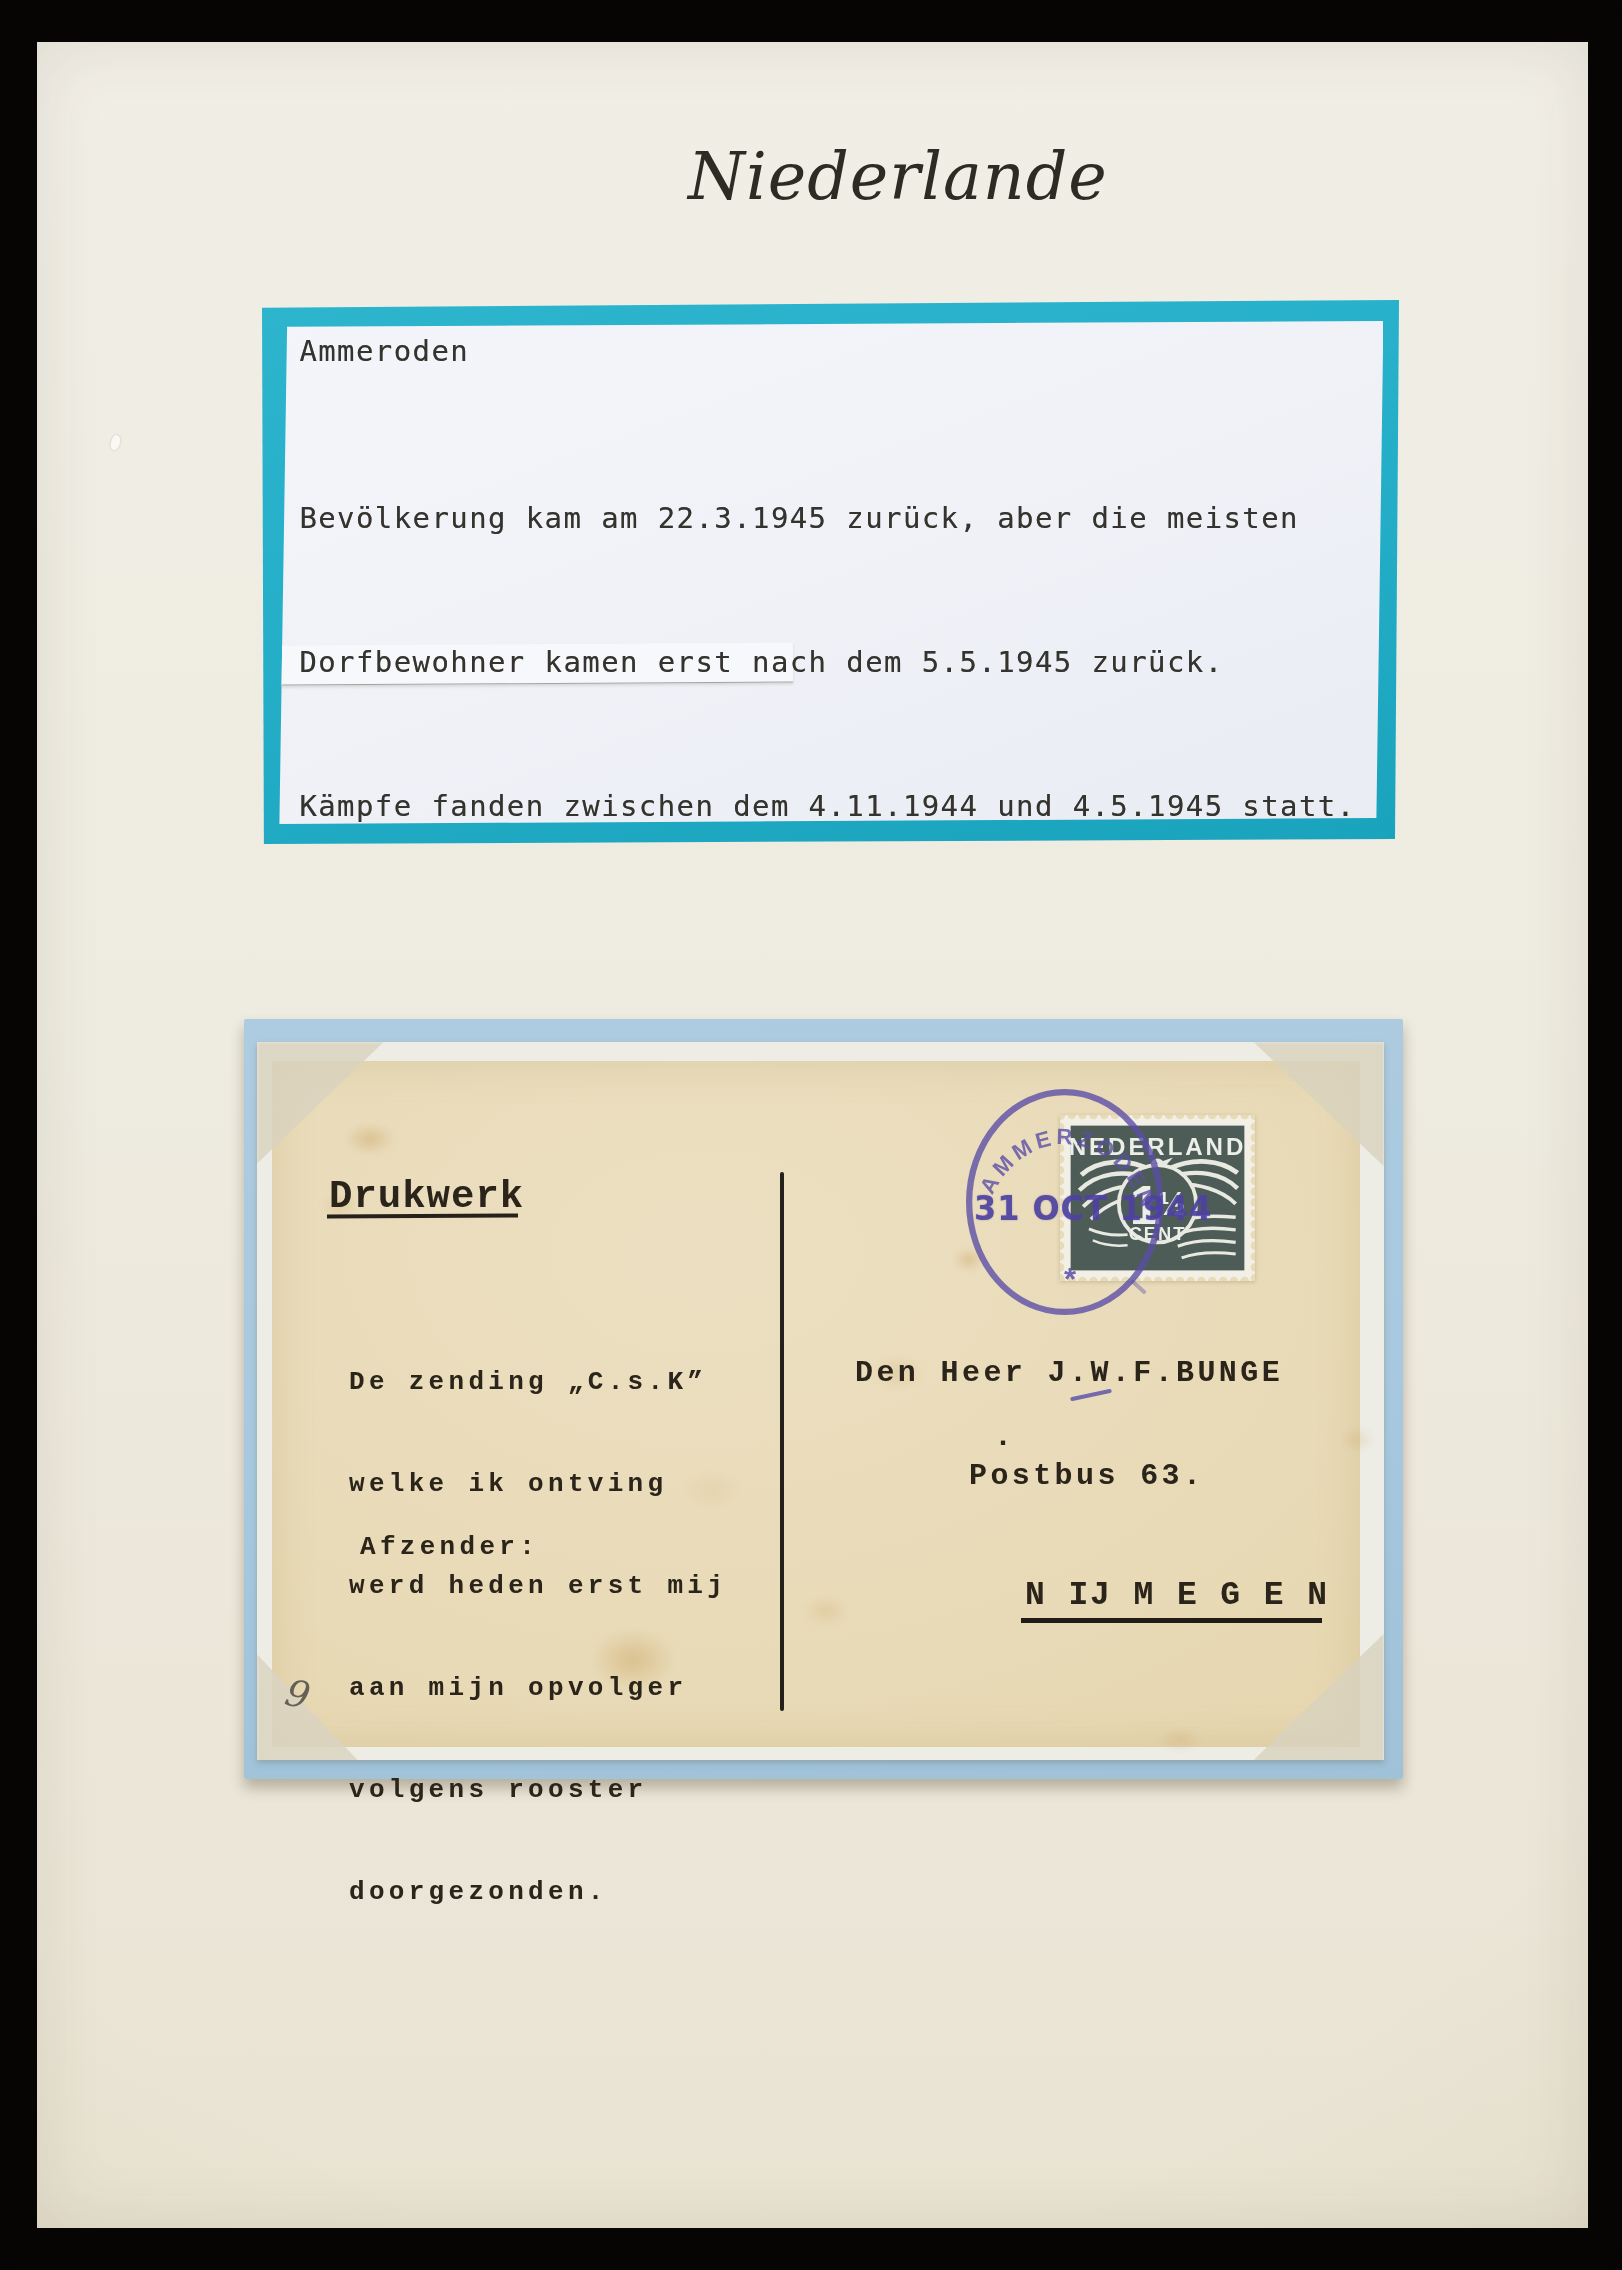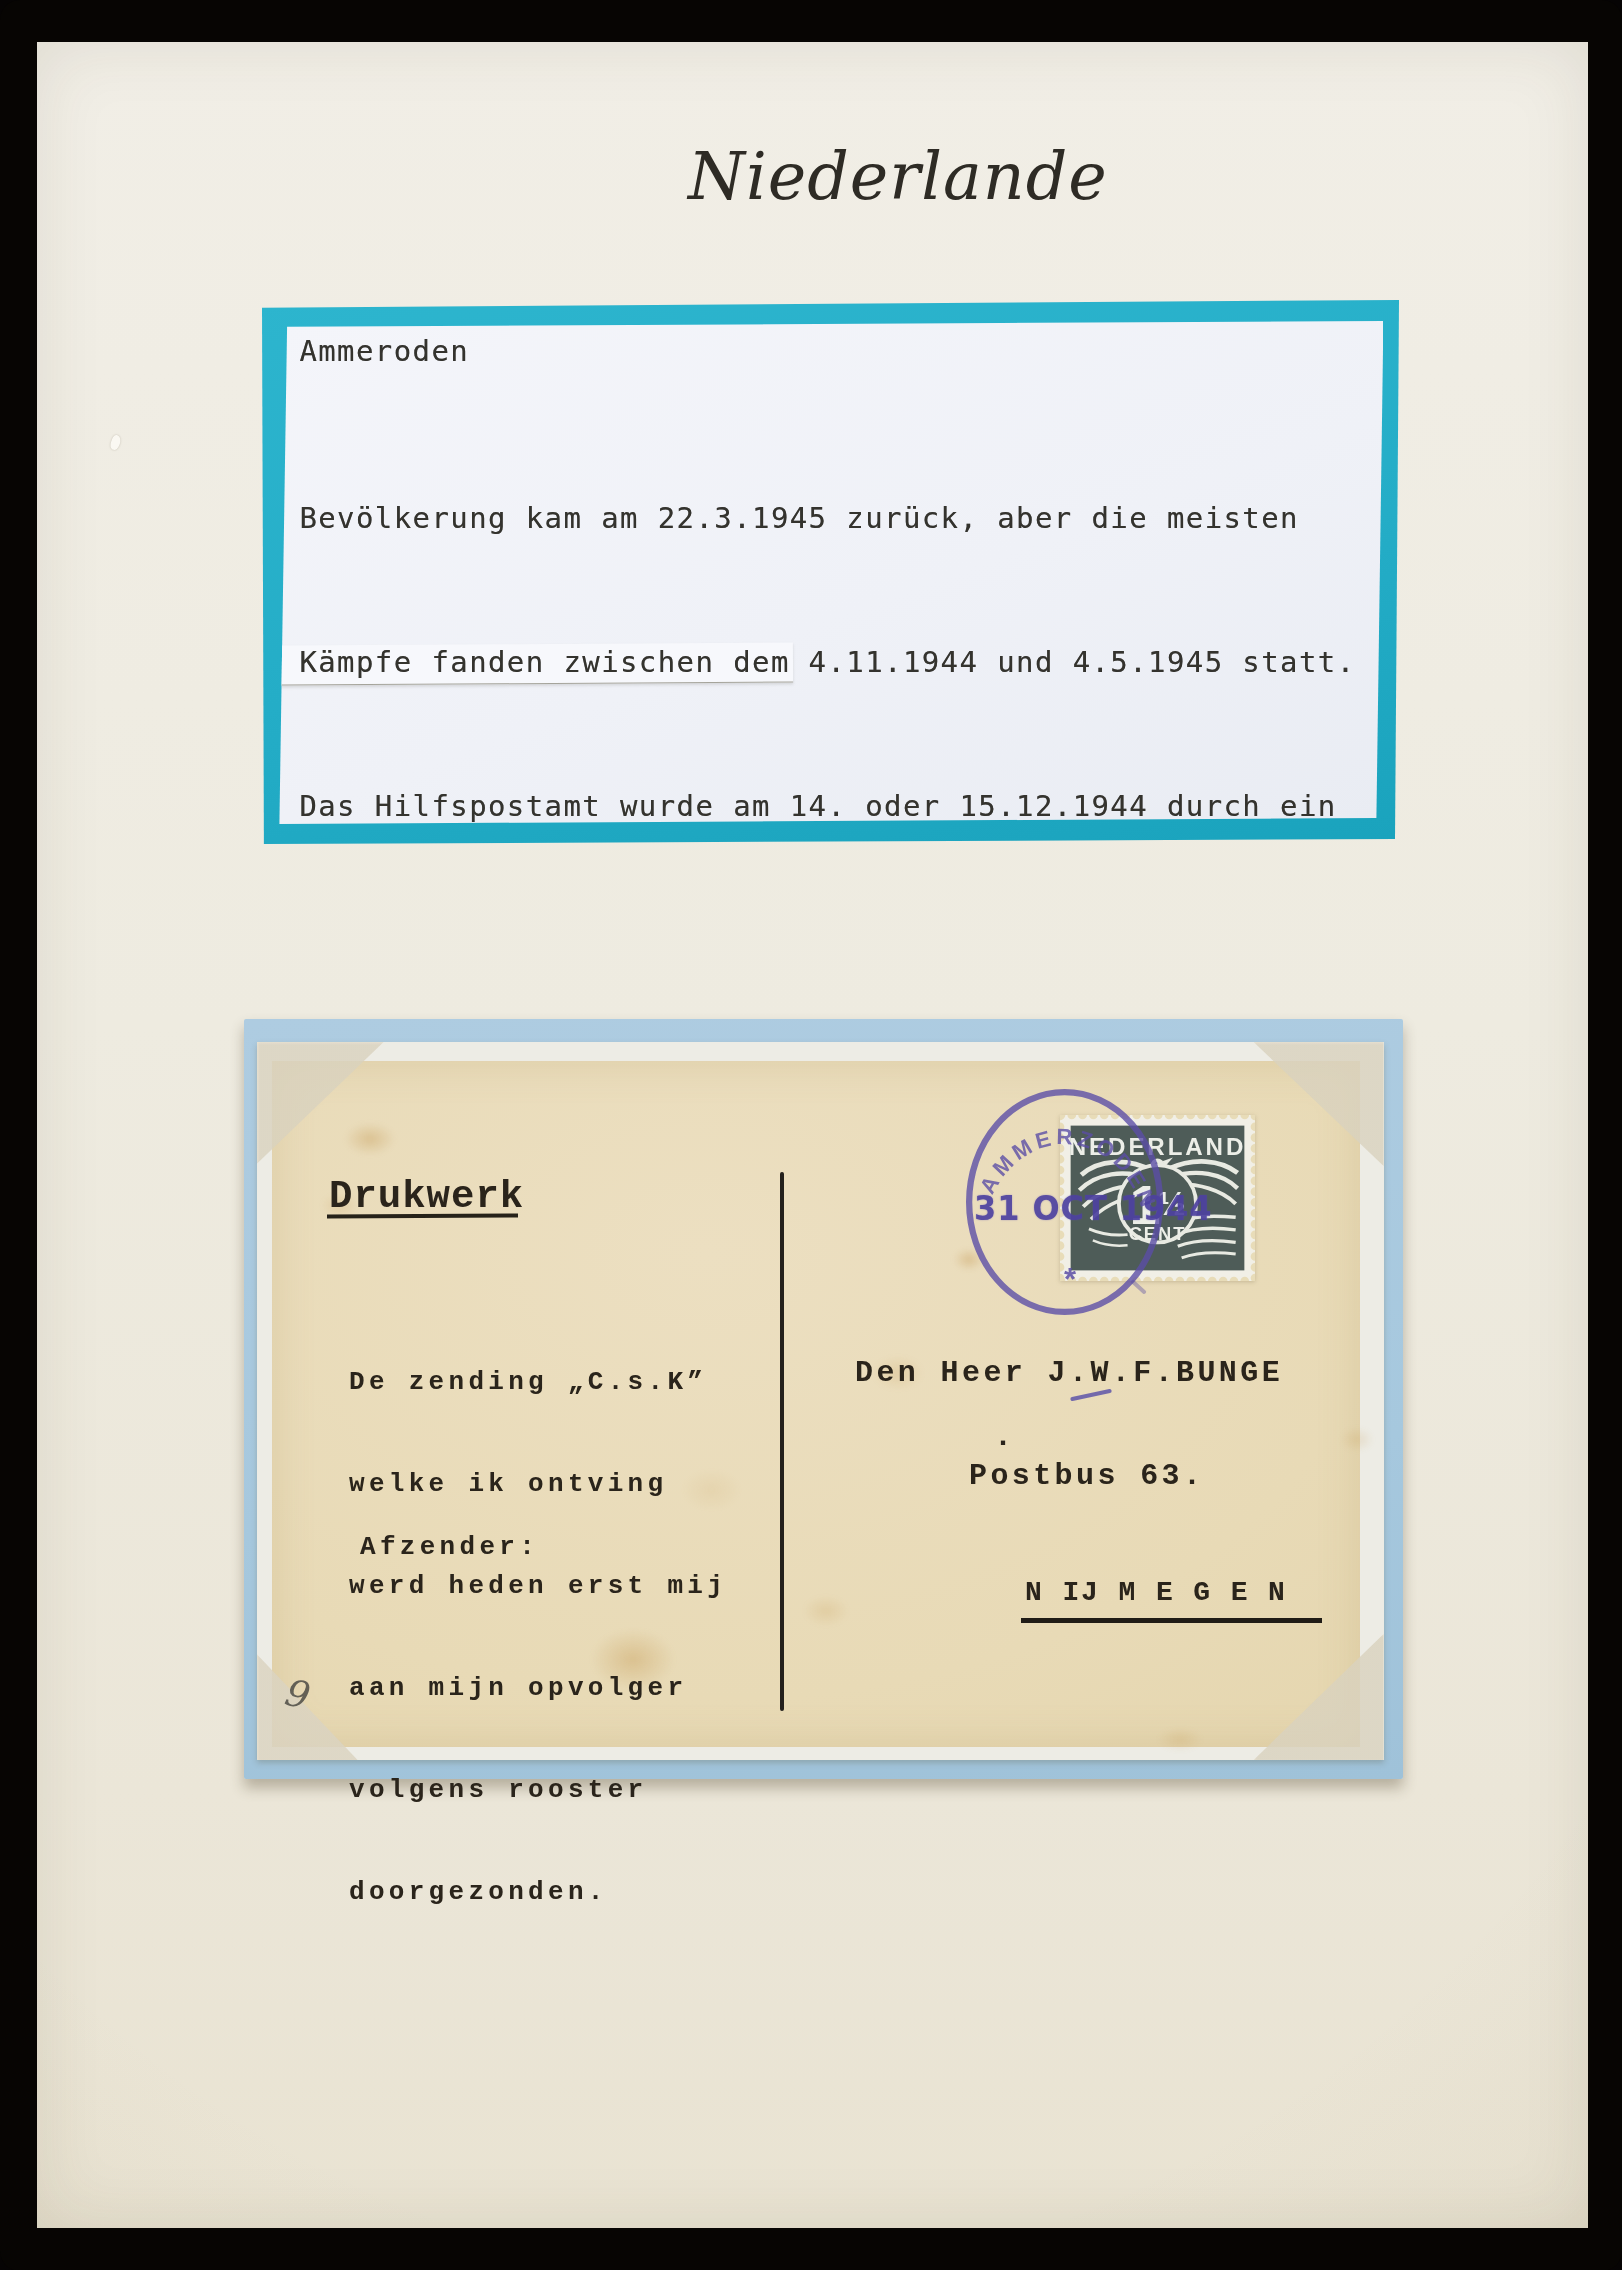--- a/index.html
+++ b/index.html
@@ -46,21 +46,21 @@
   .drukwerk-u{position:absolute;left:55px;top:153px;width:191px;height:3.9px;background:#262219;
         transform:rotate(-.3deg);}
   .message{position:absolute;left:57px;top:236px;font-size:26px;letter-spacing:4.3px;line-height:34px;margin-left:20px;}
   .afzender{position:absolute;left:88px;top:471px;font-size:26px;letter-spacing:4.3px;}
   .divider{position:absolute;left:508px;top:111px;width:3.9px;height:539px;background:#24211d;border-radius:1.9px;}
   .recipient{position:absolute;left:583px;top:295px;font-size:30px;letter-spacing:3.4px;}
   .pen-mark{position:absolute;left:798px;top:332px;width:42px;height:3.9px;background:#5e55a8;
         border-radius:1.9px;transform:rotate(-12deg);opacity:.85;}
   .stray-period{position:absolute;left:722px;top:359px;font-size:30px;}
   .pobox{position:absolute;left:697px;top:398px;font-size:30px;letter-spacing:3.4px;}
-  .city{position:absolute;left:753px;top:516px;font-size:28px;letter-spacing:1.9px;}
+  .city{position:absolute;left:753px;top:516px;font-size:33px;letter-spacing:1.9px;}
   .city-u{position:absolute;left:749px;top:557px;width:301px;height:4.8px;background:#201c16;}
   .pencil-9{position:absolute;left:29px;top:631px;font-family:"DejaVu Serif",serif;font-style:italic;
         font-size:37px;color:#56544c;transform:rotate(14deg);opacity:.9;z-index:7;}
 
   
   .mount{position:absolute;background:linear-gradient(135deg,rgba(229,221,203,.74) 55%,rgba(246,241,229,.9) 100%);
         filter:drop-shadow(1px 1px 1px rgba(125,115,90,.45));z-index:6;}
   .m-tl{left:0;top:0;width:127px;height:122px;clip-path:polygon(0 0,127px 0,0 122px);}
   .m-tr{right:0;top:0;width:130px;height:124px;clip-path:polygon(0 0,130px 0,130px 124px);
         background:linear-gradient(225deg,rgba(229,221,203,.74) 55%,rgba(246,241,229,.9) 100%);}
@@ -96,20 +96,21 @@
     <div class="page-title">Niederlande</div>
     <div class="speck"></div>
 
     <div class="note-mat">
       <div class="note-paper">
         <div class="pasted-strip"></div>
         <div class="tw note-head"></div>
         <div class="tw note-head">Ammeroden</div>
         <div class="tw note-lines">
           <div>Bevölkerung kam am 22.3.1945 zurück, aber die meisten</div>
+          <div>Dorfbewohner kamen erst nach dem 5.5.1945 zurück.</div>
           <div>Kämpfe fanden zwischen dem 4.11.1944 und 4.5.1945 statt.</div>
           <div>Das Hilfspostamt wurde am 14. oder 15.12.1944 durch ein</div>
           <div>Sprengkommando gesprengt.</div>
           <div>Nach Rückkehr der evakuierten Bevölkerung wurde das</div>
           <div>Hilfpostamt in einem wieder wieder  hergestellten</div>
           <div>Haus neben der Kirche neu eröffnet.</div>
         </div>
       </div>
     </div>
 

